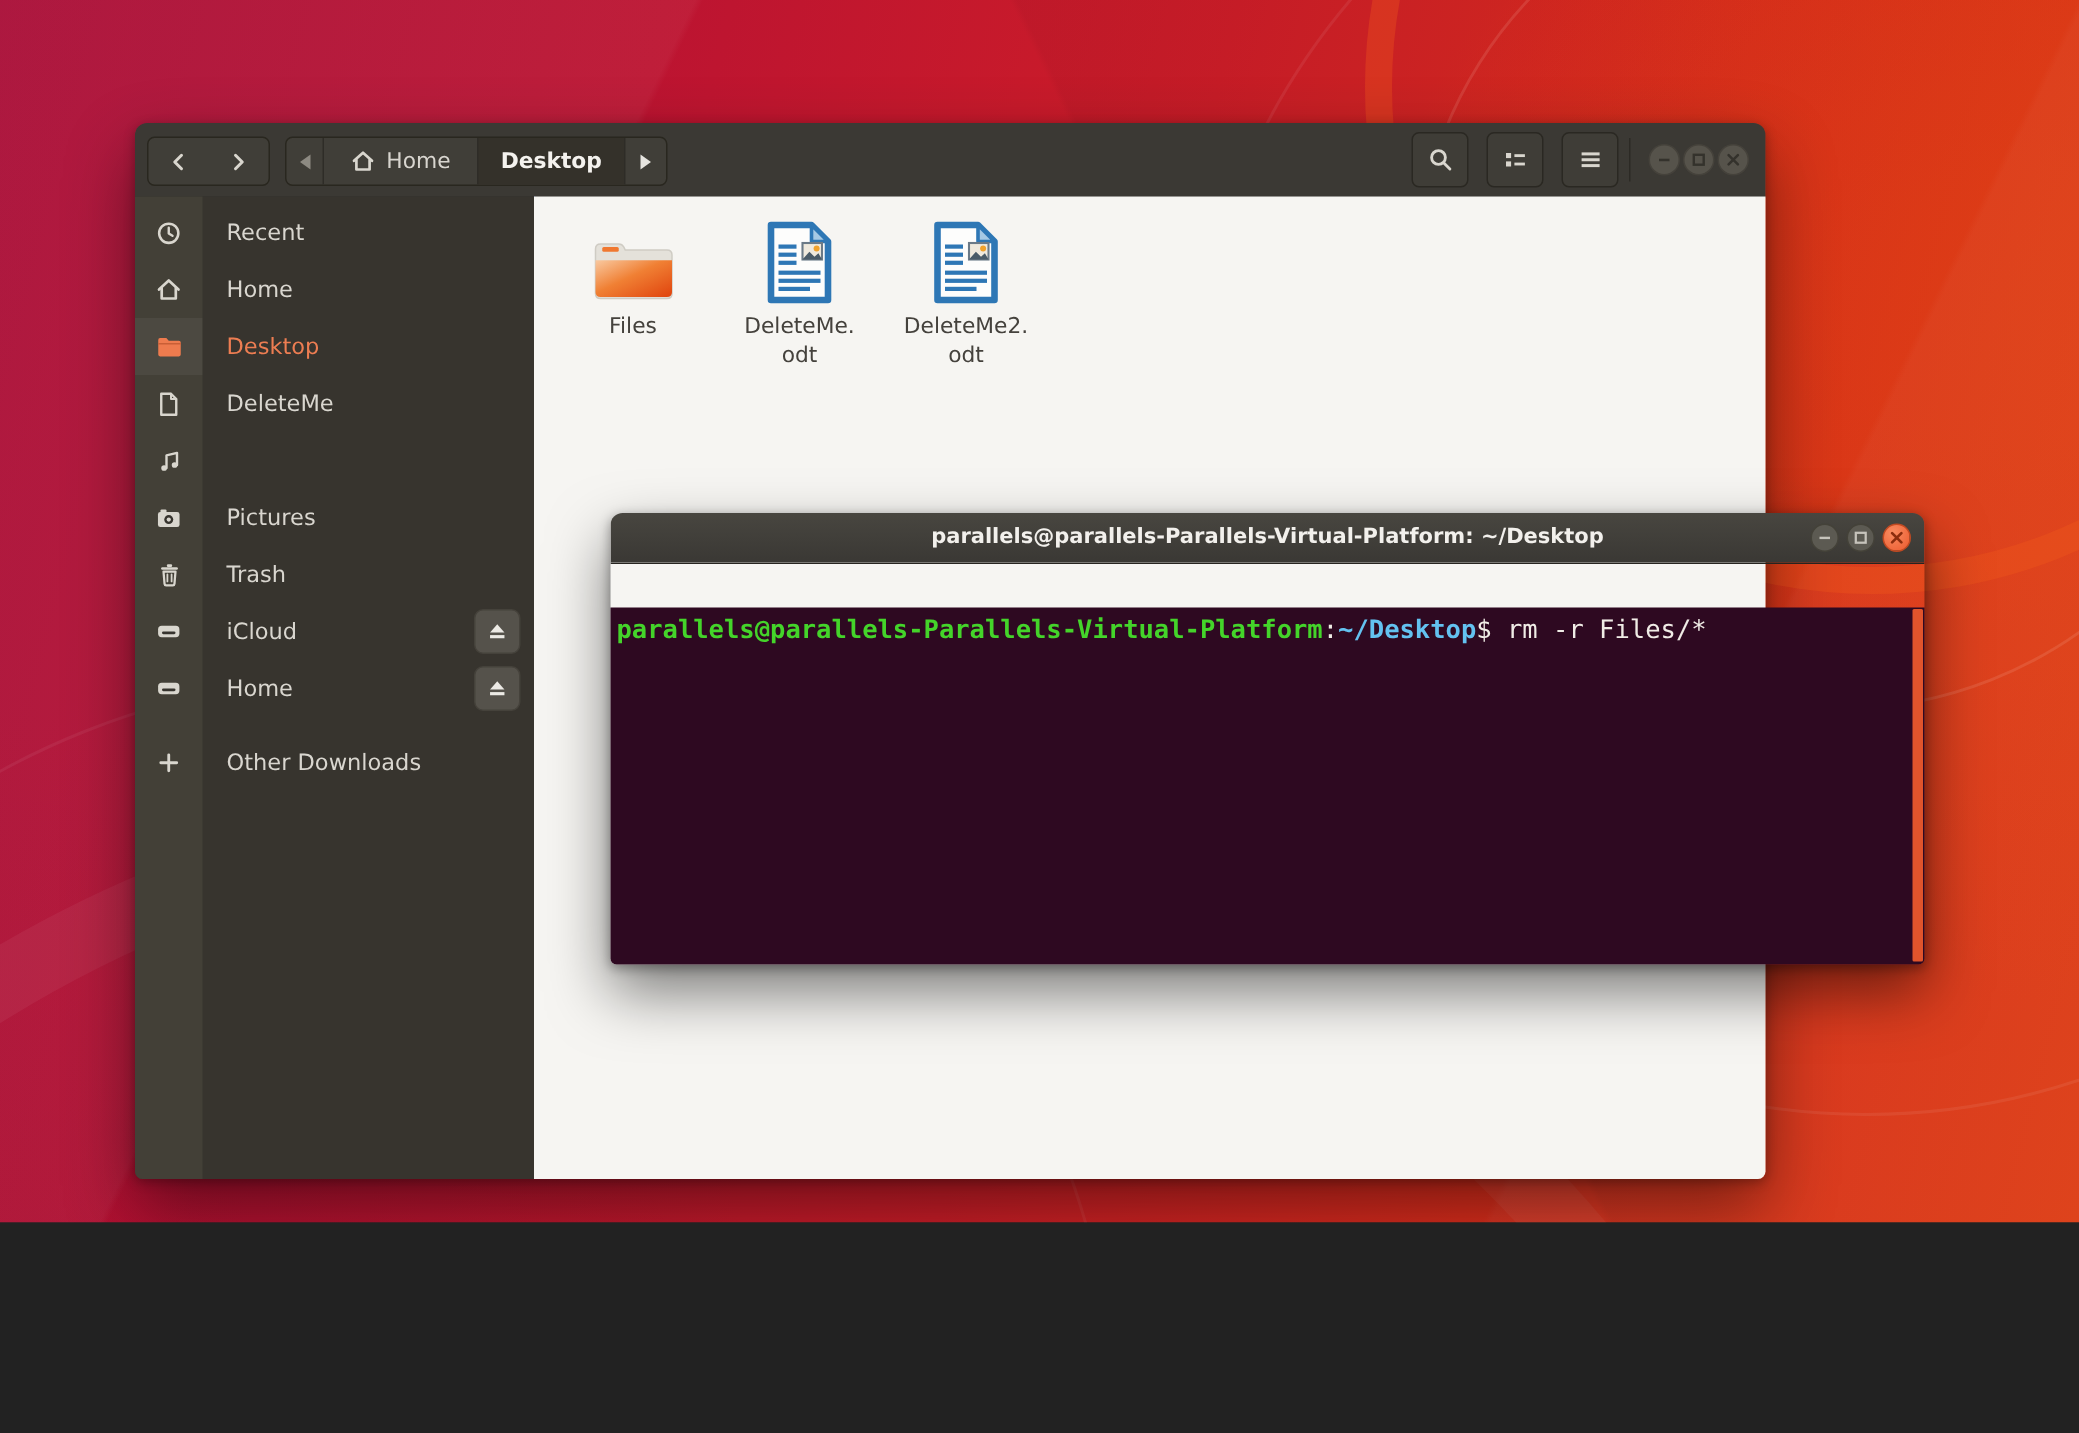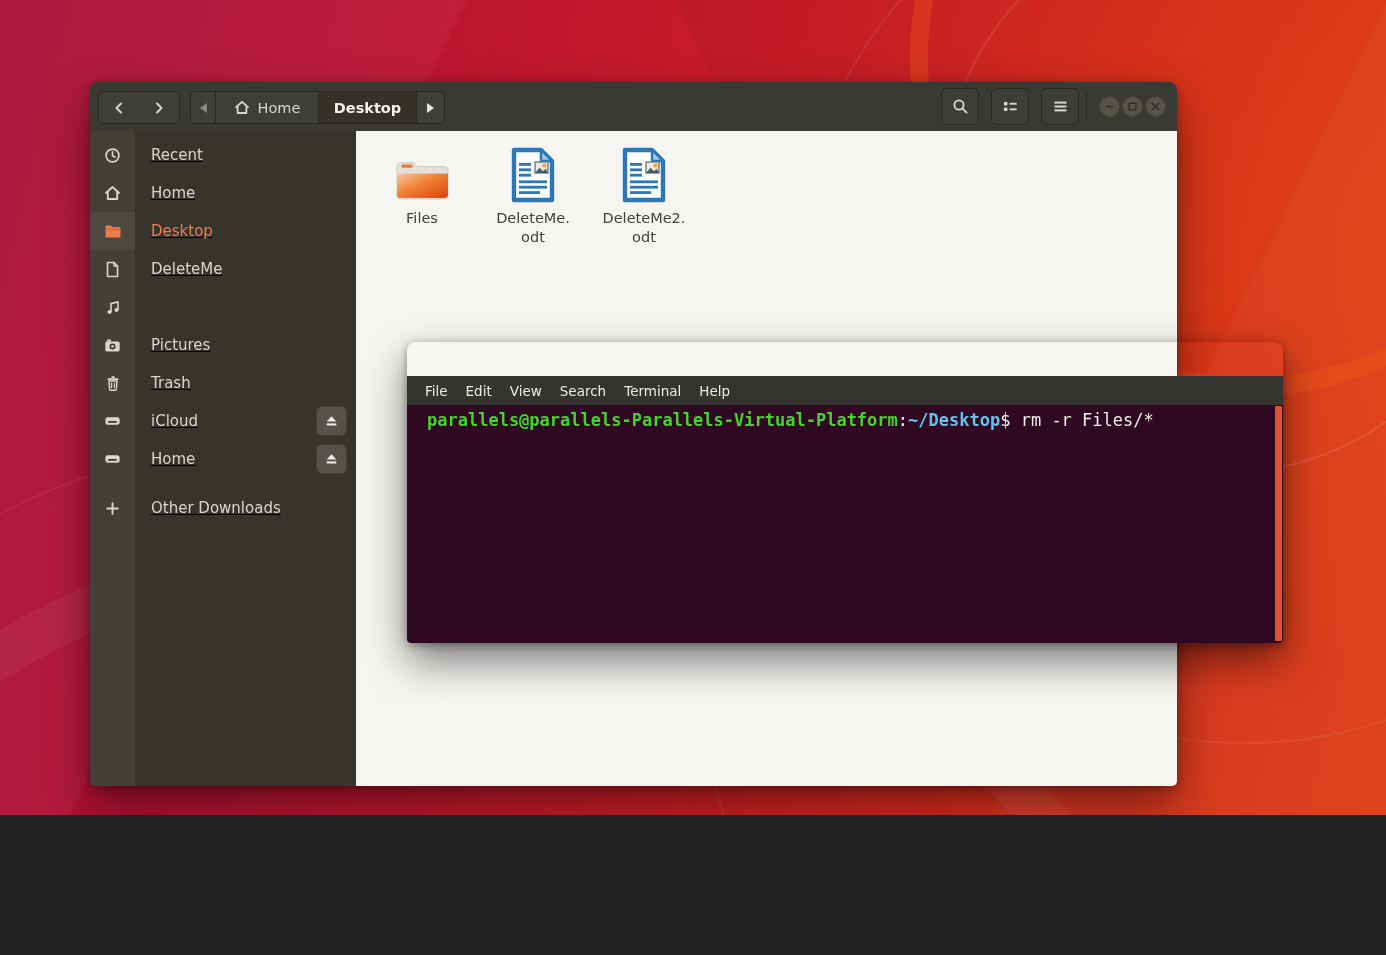--- a/index.html
+++ b/index.html
@@ -44,21 +44,21 @@
   .tri-r{width:0;height:0;border-top:5px solid transparent;border-bottom:5px solid transparent;border-left:7px solid #e6e4df;}
   .hbtn{position:absolute;top:6px;width:38px;height:37px;background:#3f3d37;border:1px solid #2a2822;
       border-radius:5px;display:flex;align-items:center;justify-content:center;padding:0;cursor:pointer;}
   .hbtn-search{left:851px;} .hbtn-view{left:901px;} .hbtn-menu{left:951px;}
   .wc-sep{position:absolute;left:996px;top:10px;width:1px;height:29px;background:#2c2a25;}
   .wc{position:absolute;top:14px;width:21px;height:21px;border-radius:50%;background:#56534b;
       border:1px solid #45423b;display:flex;align-items:center;justify-content:center;padding:0;cursor:pointer;}
   .wc-min{left:1009px;} .wc-max{left:1032px;} .wc-close{left:1055px;}
 
   .fm-sidebar{position:absolute;left:0;top:49px;bottom:0;width:266px;background:#37342e;
-      border-right:1px solid #1d4ed8;border-radius:0 0 0 5px;text-decoration:underline;}
+      border-right:1px solid #1d4ed8;border-radius:0 0 0 5px;}
   .sb-strip{position:absolute;left:0;top:0;bottom:0;width:45px;background:#434037;border-radius:0 0 0 5px;}
   .sb-rows{position:relative;padding-top:5px;}
   .sb-row{position:relative;height:38px;display:flex;align-items:center;cursor:pointer;}
   .sb-ic{width:45px;height:38px;display:flex;align-items:center;justify-content:center;flex:none;}
   .sb-row.sel .sb-ic{background:rgba(255,255,255,.05);}
   .sb-label{margin-left:16px;color:#d9d6cf;font-size:15px;}
   .sb-row.sel .sb-label{color:#ed7d52;}
   .sb-gap{margin-top:11px;}
   .eject-btn{position:absolute;right:9px;top:4px;width:31px;height:30px;background:#55524b;
       border:1px solid #45423b;border-radius:6px;display:flex;align-items:center;justify-content:center;padding:0;cursor:pointer;}
@@ -76,21 +76,21 @@
   .t-titlebar{position:absolute;left:0;top:0;right:0;height:33px;background:linear-gradient(#484640,#3a3834);
       border-bottom:1px solid #262420;border-radius:8px 8px 0 0;}
   .t-title{text-align:center;line-height:33px;color:#f2f0ec;font-size:14px;font-weight:bold;}
   .t-controls{position:absolute;right:9px;top:7px;display:flex;gap:5px;}
   .t-c{width:19px;height:19px;border-radius:50%;display:flex;align-items:center;justify-content:center;padding:0;cursor:pointer;}
   .t-min,.t-max{background:#5c5a52;border:1px solid #444239;}
   .t-close{background:radial-gradient(circle at 35% 30%, #f98b60, #ec5a2e);border:1px solid #c14a22;}
   .t-menubar{position:absolute;left:0;top:34px;right:0;height:29px;background:#353430;display:flex;
       align-items:center;padding-left:9px;}
   .t-menu-item{color:#eceae6;font-size:13.5px;padding:0 9px;cursor:pointer;}
-  .t-body{position:absolute;left:0;top:63px;right:0;bottom:0;background:#2e0921;border-radius:0 0 4px 4px;padding-left:16px;}
+  .t-body{position:absolute;left:0;top:63px;right:0;bottom:0;background:#2e0921;border-radius:0 0 4px 4px;}
   .prompt{font-family:"DejaVu Sans Mono","Liberation Mono",monospace;font-size:17px;line-height:25px;
       padding:3px 14px 0 4px;white-space:pre;}
   .p-green{color:#44d42a;font-weight:bold;}
   .p-blue{color:#63c2f0;font-weight:bold;}
   .p-white{color:#f0ece6;}
   .t-scrollbar{position:absolute;right:1px;top:1px;bottom:2px;width:7px;background:#e0542c;border-radius:1px;cursor:pointer;}
 
   .icon-stroke{stroke:#d9d6ce;fill:none;stroke-width:1.5;stroke-linecap:round;stroke-linejoin:round;}
   button{font-family:inherit;}
 </style>
@@ -369,26 +369,38 @@
             <span>DeleteMe2.</span>
               <span>odt</span>
           </div>
         </div>
 
       </div>
     </div>
   </div>
 
   <div class="term">
-    <div class="t-menubar">
-      <span class="t-menu-item">File</span>
-      <span class="t-menu-item">Edit</span>
-      <span class="t-menu-item">View</span>
-      <span class="t-menu-item">Search</span>
-      <span class="t-menu-item">Terminal</span>
-      <span class="t-menu-item">Help</span>
+    <div class="t-titlebar">
+      <div class="t-title">parallels@parallels-Parallels-Virtual-Platform: ~/Desktop</div>
+      <div class="t-controls">
+        <button class="t-c t-min">
+          <svg width="11" height="11" viewBox="0 0 11 11">
+              <rect x="2" y="4.8" width="7" height="1.6" fill="#c6c3bb"></rect>
+            </svg>
+        </button>
+        <button class="t-c t-max">
+          <svg width="11" height="11" viewBox="0 0 11 11">
+              <rect x="2.2" y="2.2" width="6.6" height="6.6" fill="none" stroke="#c6c3bb" stroke-width="1.5"></rect>
+            </svg>
+        </button>
+        <button class="t-c t-close">
+          <svg width="11" height="11" viewBox="0 0 11 11">
+              <path d="M2.4 2.4 L8.6 8.6 M8.6 2.4 L2.4 8.6" stroke="#8c2d0e" stroke-width="1.8" stroke-linecap="round"></path>
+            </svg>
+        </button>
+      </div>
     </div>
     <div class="t-body">
       <div class="prompt"><span class="p-green">parallels@parallels-Parallels-Virtual-Platform</span><span class="p-white">:</span><span class="p-blue">~/Desktop</span><span class="p-white">$</span><span class="p-white"> rm -r Files/*</span></div>
       <div class="t-scrollbar"></div>
     </div>
   </div>
 </div>
 
 </body></html>

